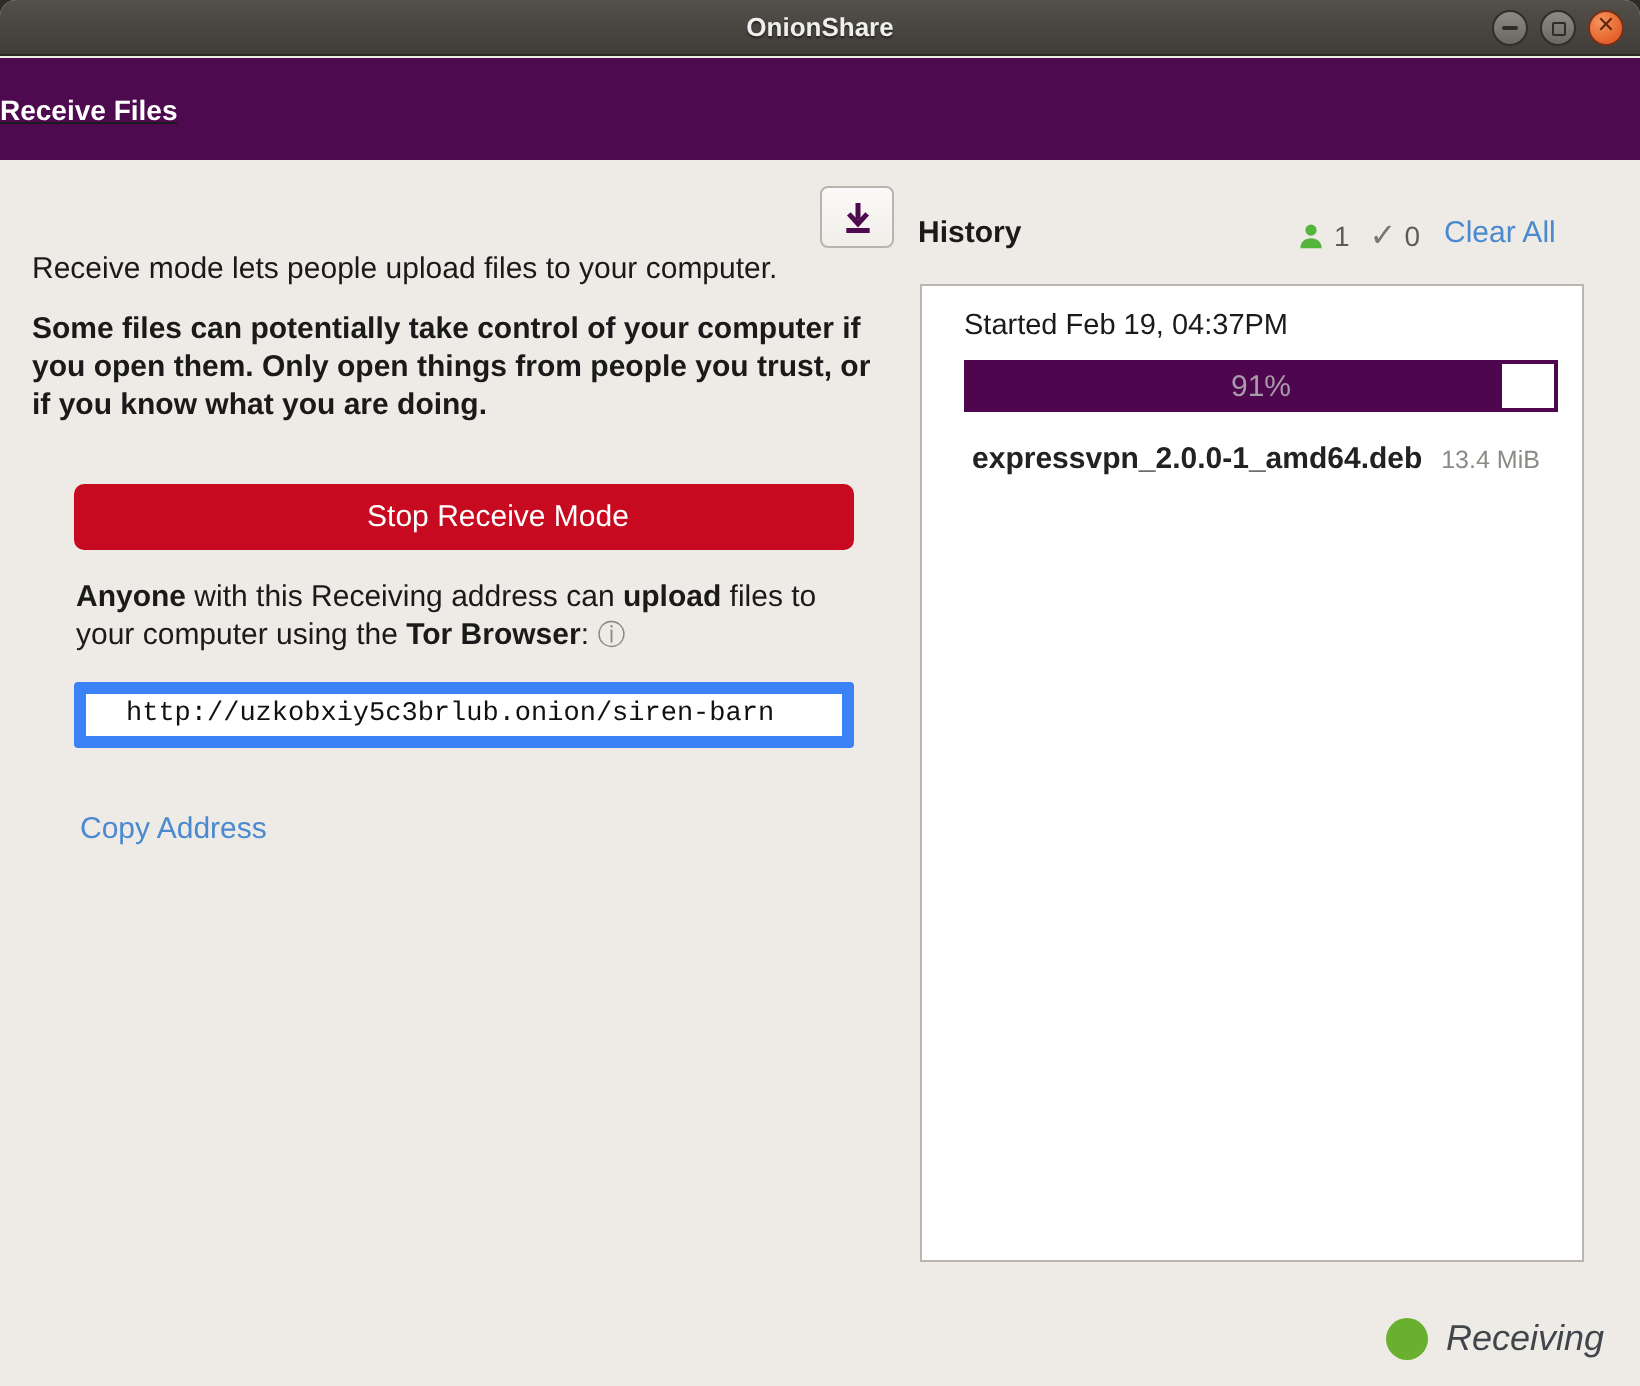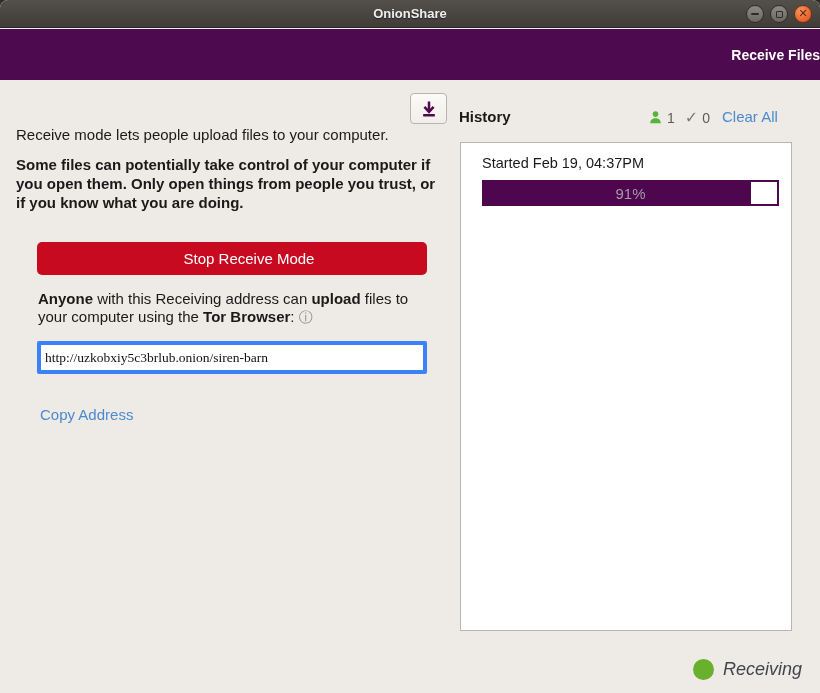--- a/index.html
+++ b/index.html
@@ -25,44 +25,44 @@
     display:flex;align-items:center;justify-content:center;
     font-size:10px;line-height:1;color:#2e2c28;cursor:default;
   }
   .winbtn .bar{width:8px;height:2px;background:#2e2c28;border-radius:1px;}
   .winbtn .sq{width:7px;height:7px;border:1.5px solid #2e2c28;border-radius:1px;}
   .winbtn.close{background:radial-gradient(circle at 35% 30%,#f6945e,#e4622a 70%);border-color:#73301a;}
   .winbtn.close .x{color:#5c2510;font-weight:bold;font-size:11px;margin-top:-1px;}
   
   .modebar{
     position:absolute;left:0;top:29px;width:820px;height:51px;
-    display:flex;align-items:center;justify-content:flex-end;
+    display:flex;align-items:center;justify-content:flex-start;text-decoration:underline;
   }
   .modebar-title{color:#fff;font-size:14px;font-weight:bold;}
   
   .download-toggle{
     position:absolute;left:410px;top:93px;width:37px;height:31px;
     background:linear-gradient(#fbfaf8,#f1eeea);
     border:1px solid #b8b4ae;border-radius:4px;
     display:flex;align-items:center;justify-content:center;cursor:pointer;
   }
   .intro{position:absolute;left:16px;top:126px;width:430px;font-size:15px;}
   .warning{position:absolute;left:16px;top:155px;width:428px;font-size:15px;font-weight:bold;line-height:19px;}
   .stop-btn{
     position:absolute;left:37px;top:242px;width:390px;height:33px;
     border:none;border-radius:5px;color:#fff;font-size:15px;
     font-family:"Liberation Sans","DejaVu Sans",sans-serif;cursor:pointer;padding-left:40px;
   }
   .addr-para{position:absolute;left:38px;top:290px;width:400px;font-size:15px;line-height:18px;}
   .addr-para .info{color:#8a8a84;font-size:14px;}
   .addr-input{
     position:absolute;left:37px;top:341px;width:390px;height:33px;
-    background:#fff;border:4px solid #3b82f6;border-radius:2px;
-    font-family:Liberation Serif, serif;
-    font-size:13.5px;color:#111;padding:0 4px;
+    background:#fff;border:6px solid #3b82f6;border-radius:2px;
+    font-family:Liberation Mono, monospace;
+    font-size:13.5px;color:#111;padding:0 20px;
   }
   .copy-link{position:absolute;left:40px;top:406px;font-size:15px;cursor:pointer;}
   
   .history-title{position:absolute;left:459px;top:108px;font-size:15px;font-weight:bold;}
   .history-badges{position:absolute;left:648px;top:108px;display:flex;align-items:center;gap:4px;font-size:14px;color:#5c5c56;}
   .badge-check{font-size:16px;font-weight:bold;color:#787870;margin-left:6px;}
   .clear-link{position:absolute;left:722px;top:108px;font-size:15px;cursor:pointer;}
   .history-box{
     position:absolute;left:460px;top:142px;width:332px;height:489px;
     background:#fff;border:1px solid #b9b5af;
@@ -146,20 +146,24 @@
 
   <a class="clear-link" style="color: rgb(75, 138, 208);">Clear All</a>
 
   <div class="history-box">
     <div class="hist-item">
       <div class="hist-started">Started Feb 19, 04:37PM</div>
       <div class="progress" style="border: 2px solid rgb(78, 6, 79);">
         <div class="progress-fill" style="background: rgb(78, 6, 79); width: 91%;"></div>
         <div class="progress-label">91%</div>
       </div>
+      <div class="hist-file">
+        <span class="hist-filename">expressvpn_2.0.0-1_amd64.deb</span>
+        <span class="hist-filesize">13.4 MiB</span>
+      </div>
     </div>
   </div>
 
   <div class="status">
     <span class="status-dot" style="background: rgb(106, 176, 47);"></span>
     <span class="status-label">Receiving</span>
   </div>
 
 </div>
 

